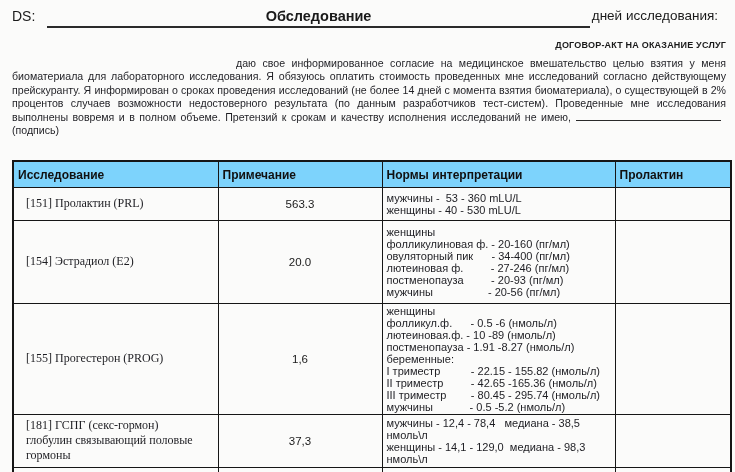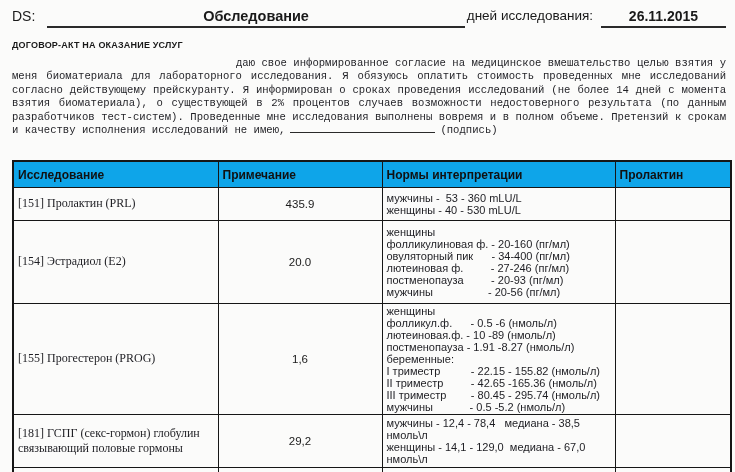--- a/index.html
+++ b/index.html
@@ -31,28 +31,28 @@
     width: 125px;
     border-bottom: 2px solid #2a2a2a;
     text-align: center;
     font-weight: bold;
     font-size: 14px;
     padding-bottom: 1px;
   }
 
   
   .doc-title {
-    text-align: left;
+    text-align: right;
     font-weight: bold;
     font-size: 9px;
     margin-top: 12px;
     letter-spacing: .2px;
   }
   .consent {
-    font-family: Liberation Mono, monospace;
+    font-family: Liberation Sans, sans-serif;
     font-size: 10.6px;
     line-height: 13.4px;
     text-align: justify;
     text-indent: 224px;
     margin-top: 7px;
     color: #1f1f24;
   }
   .sig-line {
     display: inline-block;
     width: 145px;
@@ -63,32 +63,32 @@
   
   table.results {
     width: 718px;
     margin-top: 23px;
     border-collapse: collapse;
     table-layout: fixed;
     border: 2px solid #161616;
   }
   table.results th, table.results td { border: 1px solid #161616; }
   table.results thead th {
-    background: #0ea5e9;
+    background: #7dd3fc;
     font-size: 12px;
     font-weight: bold;
     text-align: left;
     padding: 4px 4px 3px 4px;
     height: 26px;
     color: #111;
   }
   td.c-name {
     font-family: "Liberation Serif", serif;
     font-size: 12px;
-    padding: 2px 4px;
+    padding: 2px 12px;
     vertical-align: middle;
     color: #1d1d22;
   }
   td.c-result {
     font-size: 11.5px;
     text-align: center;
     vertical-align: middle;
   }
   td.c-norms {
     font-size: 11px;
@@ -107,21 +107,20 @@
 </style>
 </head>
 <body>
 
 <div class="page">
 
   <div class="ds-line">
     <span class="ds-label">DS:</span>
     <span class="exam-blank"><span>Обследование</span></span>
     <span class="date-label">дней исследования:</span>
-    <span class="date-value">26.11.2015</span>
   </div>
 
   <div class="doc-title">ДОГОВОР-АКТ НА ОКАЗАНИЕ УСЛУГ</div>
 
   <p class="consent"><span>даю свое информированное согласие на медицинское вмешательство целью взятия у меня биоматериала для лабораторного исследования. Я обязуюсь оплатить стоимость проведенных мне исследований согласно действующему прейскуранту. Я информирован о сроках проведения исследований (не более 14 дней с момента взятия биоматериала), о существующей в 2% процентов случаев возможности недостоверного результата (по данным разработчиков тест-систем). Проведенные мне исследования выполнены вовремя и в полном объеме. Претензий к срокам и качеству исполнения исследований не имею,</span><span class="sig-line"></span><span>(подпись)</span></p>
 
   <table class="results">
     <colgroup>
       <col style="width:205px">
         <col style="width:164px">
@@ -132,21 +131,21 @@
       <tr>
         <th>Исследование</th>
         <th>Примечание</th>
         <th>Нормы интерпретации</th>
         <th>Пролактин</th>
       </tr>
     </thead>
     <tbody>
       <tr class="h1">
         <td class="c-name">[151] Пролактин (PRL)</td>
-        <td class="c-result">435.9</td>
+        <td class="c-result">563.3</td>
         <td class="c-norms">мужчины -  53 - 360 mLU/L
 женщины - 40 - 530 mLU/L</td>
         <td class="c-note"></td>
       </tr>
       <tr class="h2">
         <td class="c-name">[154] Эстрадиол (E2)</td>
         <td class="c-result">20.0</td>
         <td class="c-norms">женщины
 фолликулиновая ф. - 20-160 (пг/мл)
 овуляторный пик      - 34-400 (пг/мл)
@@ -164,24 +163,24 @@
 постменопауза - 1.91 -8.27 (нмоль/л)
 беременные:
 I триместр          - 22.15 - 155.82 (нмоль/л)
 II триместр         - 42.65 -165.36 (нмоль/л)
 III триместр        - 80.45 - 295.74 (нмоль/л)
 мужчины            - 0.5 -5.2 (нмоль/л)</td>
         <td class="c-note"></td>
       </tr>
       <tr class="h4">
         <td class="c-name">[181] ГСПГ (секс-гормон) глобулин связывающий половые гормоны</td>
-        <td class="c-result">29,2</td>
+        <td class="c-result">37,3</td>
         <td class="c-norms">мужчины - 12,4 - 78,4   медиана - 38,5
 нмоль\л
-женщины - 14,1 - 129,0  медиана - 67,0
+женщины - 14,1 - 129,0  медиана - 98,3
 нмоль\л</td>
         <td class="c-note"></td>
       </tr>
       <tr class="h5">
         <td class="c-name">[191] Тестостерон (TESTO)</td>
         <td class="c-result">27,2</td>
         <td class="c-norms">женщины - 0.1 - 2.5  нмоль\л
 мужчины  - 5.54 - 25.1 нмоль\л</td>
         <td class="c-note"></td>
       </tr>

